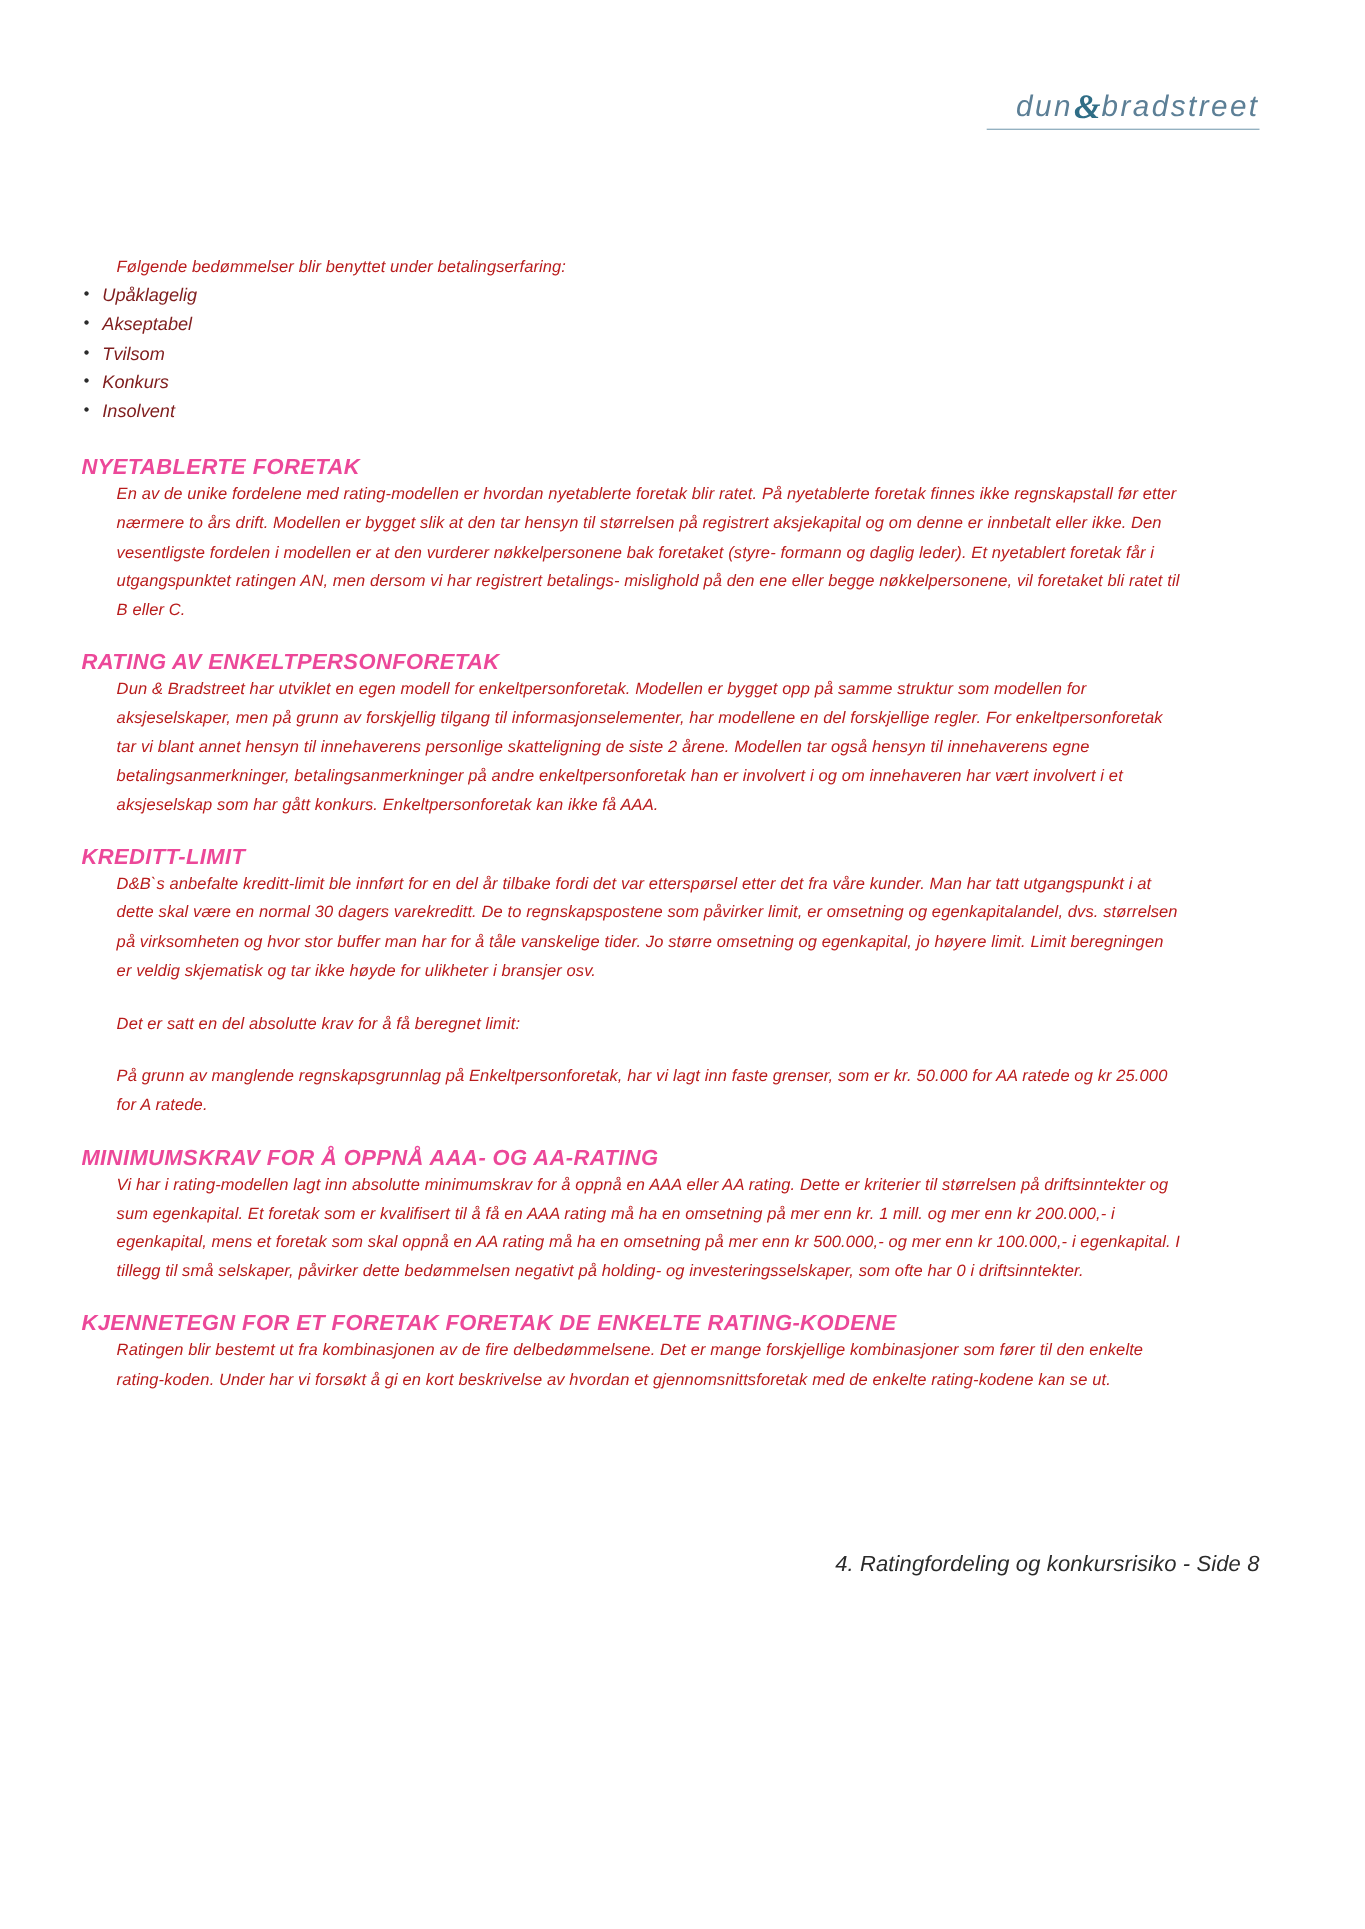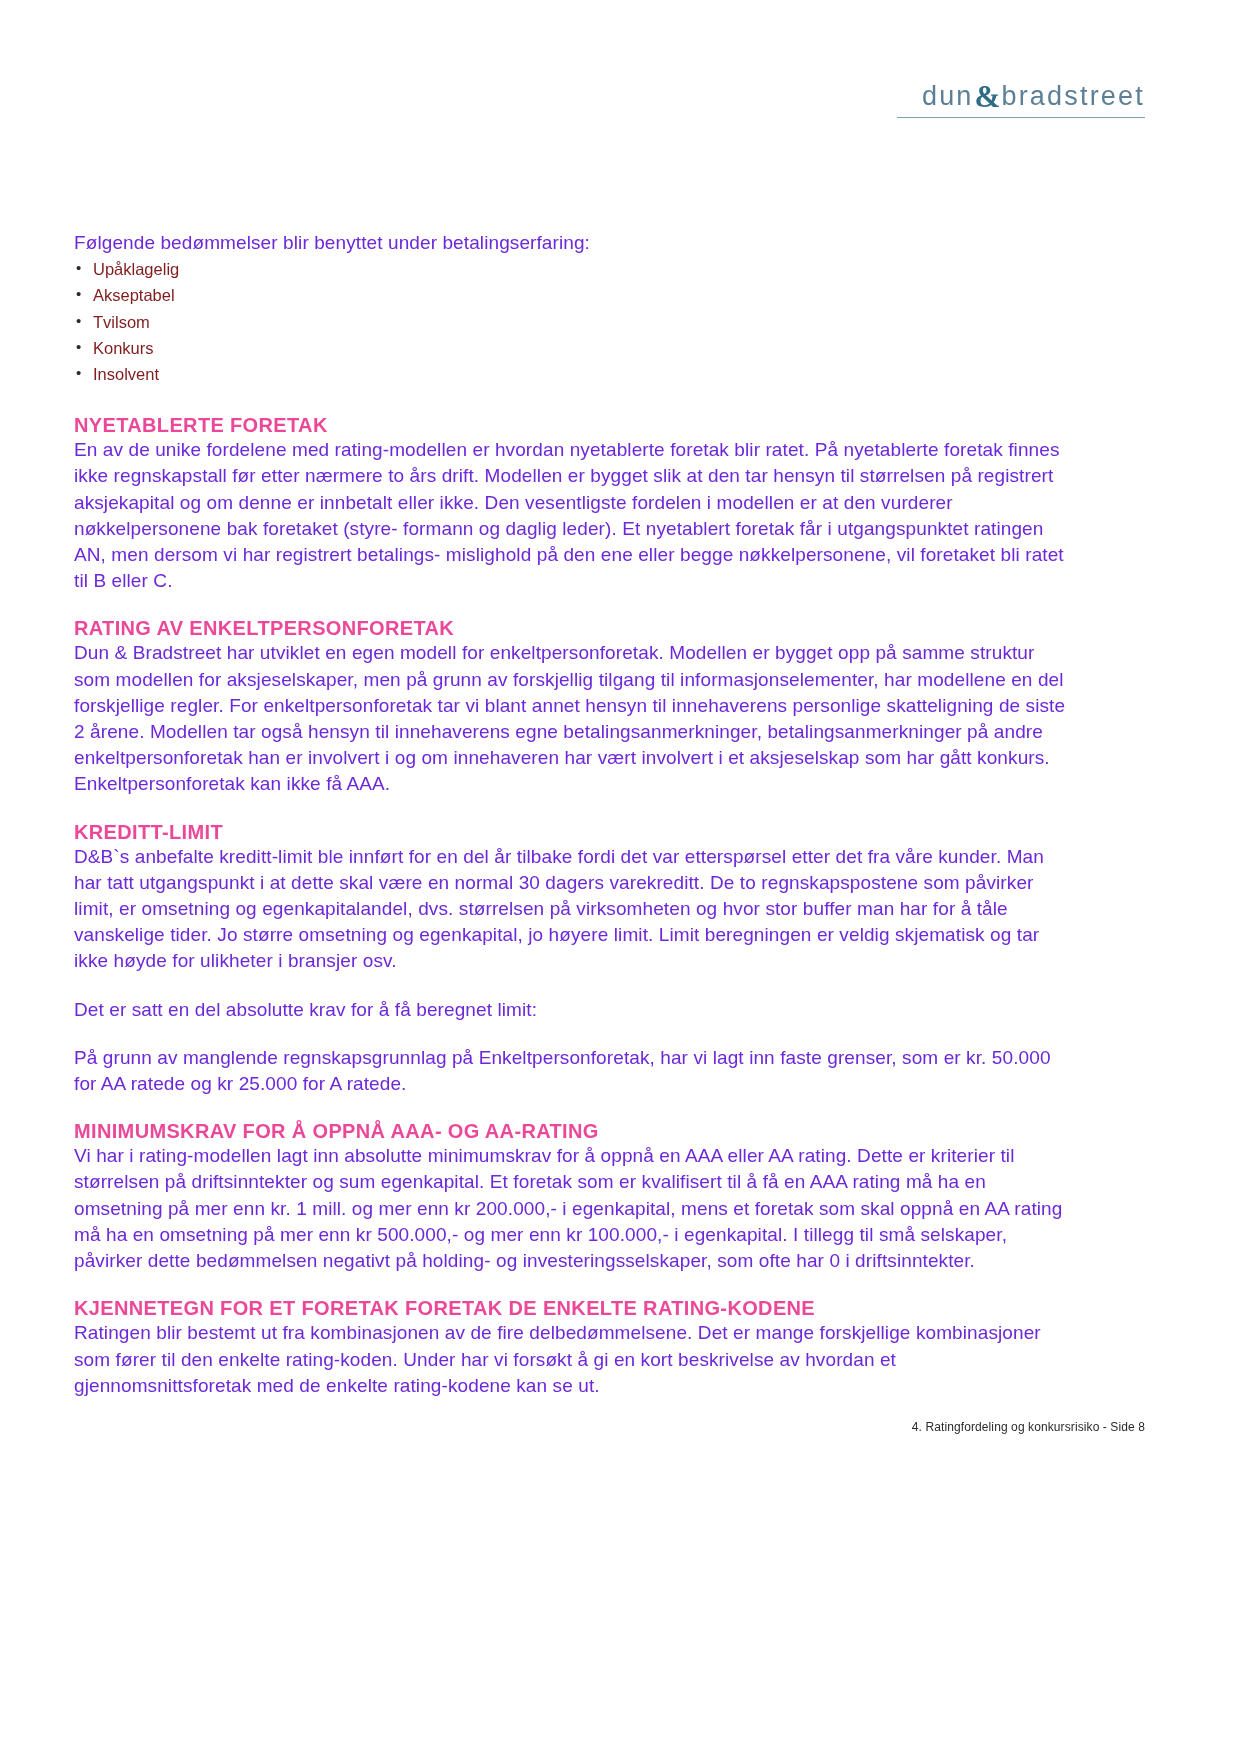--- a/index.html
+++ b/index.html
@@ -13,20 +13,21 @@
     font-family: "Liberation Sans", sans-serif;
     color: #231f20;
     position: relative;
     overflow: hidden;
   }
   .page {
     position: relative;
     width: 1241px;
     height: 1534px;
     box-sizing: border-box;
+    font-style: italic;
   }
 
   
   .logo {
     position: absolute;
     top: 78px;
     right: 96px;
     display: flex;
     align-items: center;
     font-size: 27px;
@@ -59,24 +60,25 @@
     position: absolute;
     left: 74px;
     top: 230px;
     width: 1000px;
   }
   p, ul {
     margin: 0;
     padding: 0;
   }
   .para {
-    font-size: 19px;
+    font-size: 15px;
     line-height: 26.2px;
     letter-spacing: 0.1px;
-    color: #6d28d9;
+    color: #b91c1c;
+    margin-left: 32px;
   }
   .heading {
     font-size: 20px;
     font-weight: 700;
     letter-spacing: 0.35px;
     color: #ec4899;
     line-height: 24px;
   }
   .bullets {
     list-style: none;
@@ -97,21 +99,21 @@
     color: #2b2b2b;
   }
   .gap-md { height: 22px; }
   .gap-lg { height: 26px; }
 
   
   .footer {
     position: absolute;
     right: 96px;
     bottom: 100px;
-    font-size: 12px;
+    font-size: 20px;
     color: #2b2b2b;
     letter-spacing: 0.1px;
     white-space: nowrap;
   }
 </style>
 </head>
 <body>
 
 <div class="page">
 

